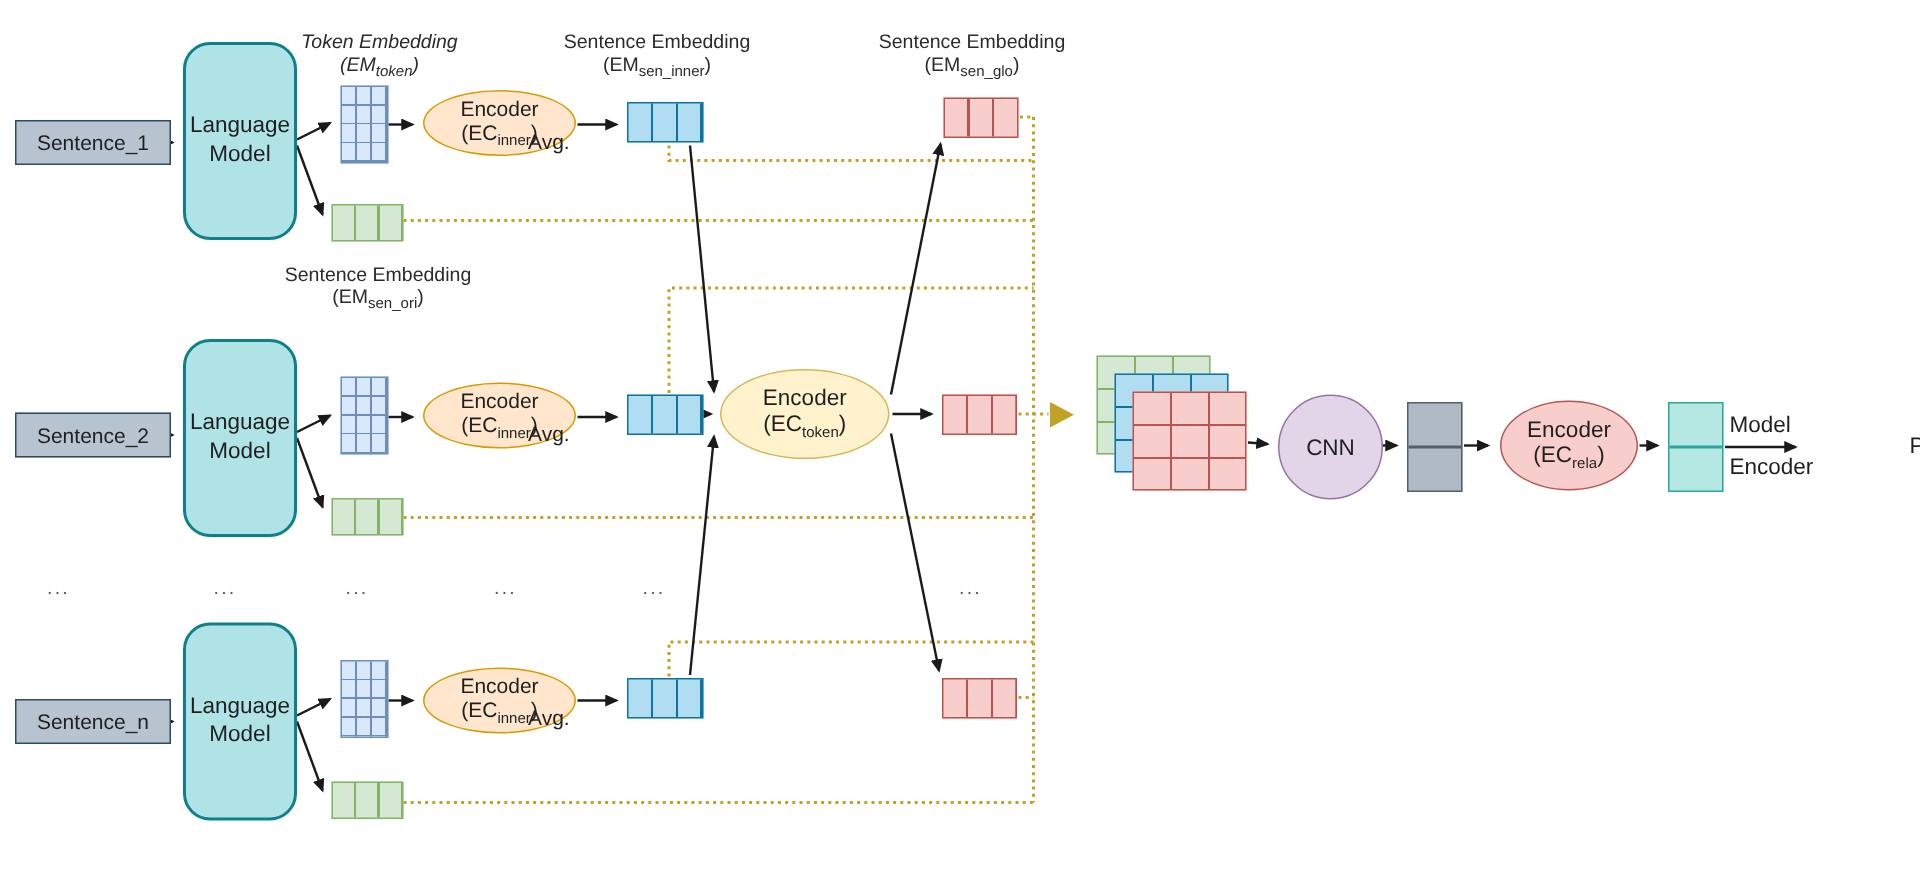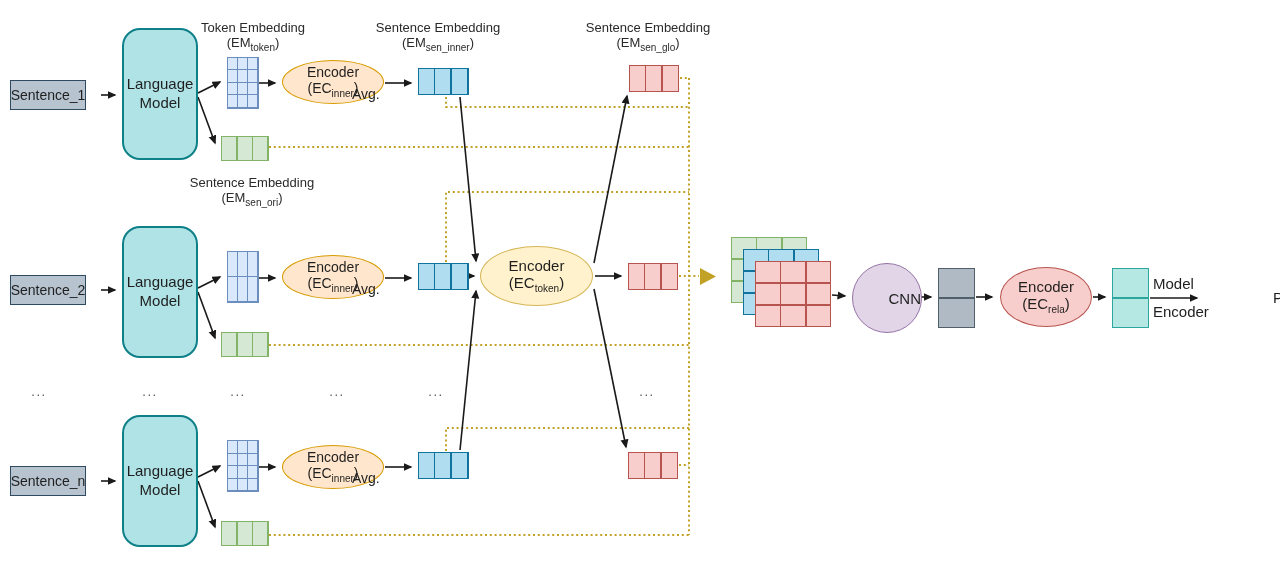--- a/index.html
+++ b/index.html
@@ -4,21 +4,21 @@
 <style>
   html,body{margin:0;padding:0;background:#fff;}
   .canvas{
     position:relative;width:1280px;height:581px;background:#ffffff;overflow:hidden;
     font-family:"Liberation Sans", sans-serif;color:#1f1f1f;
   }
   .abs{position:absolute;}
   .wires{position:absolute;left:0;top:0;pointer-events:none;}
   
   .sentence-box{
-    width:76px;height:30px;background:#b7c3cf;border:1.5px solid #2e4a61;
+    width:104px;height:30px;background:#b7c3cf;border:1.5px solid #2e4a61;
     display:flex;align-items:center;justify-content:center;font-size:14px;box-sizing:border-box;
   }
   .lm-box{
     width:76px;height:132px;background:#b0e3e6;border:2px solid #0e8088;border-radius:18px;
     display:flex;flex-direction:column;align-items:center;justify-content:center;
     font-size:15px;line-height:1.25;box-sizing:border-box;text-align:center;
   }
   .token-grid{
     width:30px;height:50px;background-color:#dae8fc;border:1px solid #6c8ebf;box-sizing:content-box;
     background-image:
@@ -125,21 +125,21 @@
 
     <g stroke="#1a1a1a" stroke-width="1.6" fill="none" marker-end="url(#ab)">
       <line x1="832" y1="295" x2="845" y2="296"></line>
       <line x1="921" y1="297" x2="931" y2="297"></line>
       <line x1="976" y1="297" x2="992" y2="297"></line>
       <line x1="1093" y1="297" x2="1105" y2="297"></line>
       <line x1="1150" y1="298" x2="1197" y2="298"></line>
     </g>
   </svg>
 
-  <div class="abs lbl" style="left:183px;top:20px;width:140px;">
+  <div class="abs lbl" style="left:183px;top:20px;width:140px;font-style:italic;">
     <div>Token Embedding</div>
     <div><span>(EM</span><sub>token</sub><span>)</span></div>
   </div>
   <div class="abs lbl" style="left:368px;top:20px;width:140px;">
     <div>Sentence Embedding</div>
     <div><span>(EM</span><sub>sen_inner</sub><span>)</span></div>
   </div>
   <div class="abs lbl" style="left:578px;top:20px;width:140px;">
     <div>Sentence Embedding</div>
     <div><span>(EM</span><sub>sen_glo</sub><span>)</span></div>
@@ -209,21 +209,21 @@
 
   <div class="abs ellipse enc-global" style="left:480px;top:246px;">
     <span>Encoder</span>
     <span><span>(EC</span><sub>token</sub><span>)</span></span>
   </div>
 
   <div class="abs sem-grid sem-green" style="left:731px;top:237px;"></div>
   <div class="abs sem-grid sem-blue" style="left:743px;top:249px;"></div>
   <div class="abs sem-grid sem-red" style="left:755px;top:261px;"></div>
 
-  <div class="abs cnn-circle" style="left:852px;top:263px;justify-content:flex-end;">
+  <div class="abs cnn-circle" style="left:852px;top:263px;">
     <span>CNN</span>
   </div>
   <div class="two-cell gray-box" style="left:938px;top:268px;">
     <div class="hdiv"></div>
   </div>
   <div class="abs ellipse enc-rela" style="left:1000px;top:267px;">
     <span>Encoder</span>
     <span><span>(EC</span><sub>rela</sub><span>)</span></span>
   </div>
   <div class="two-cell teal-box" style="left:1112px;top:268px;">

